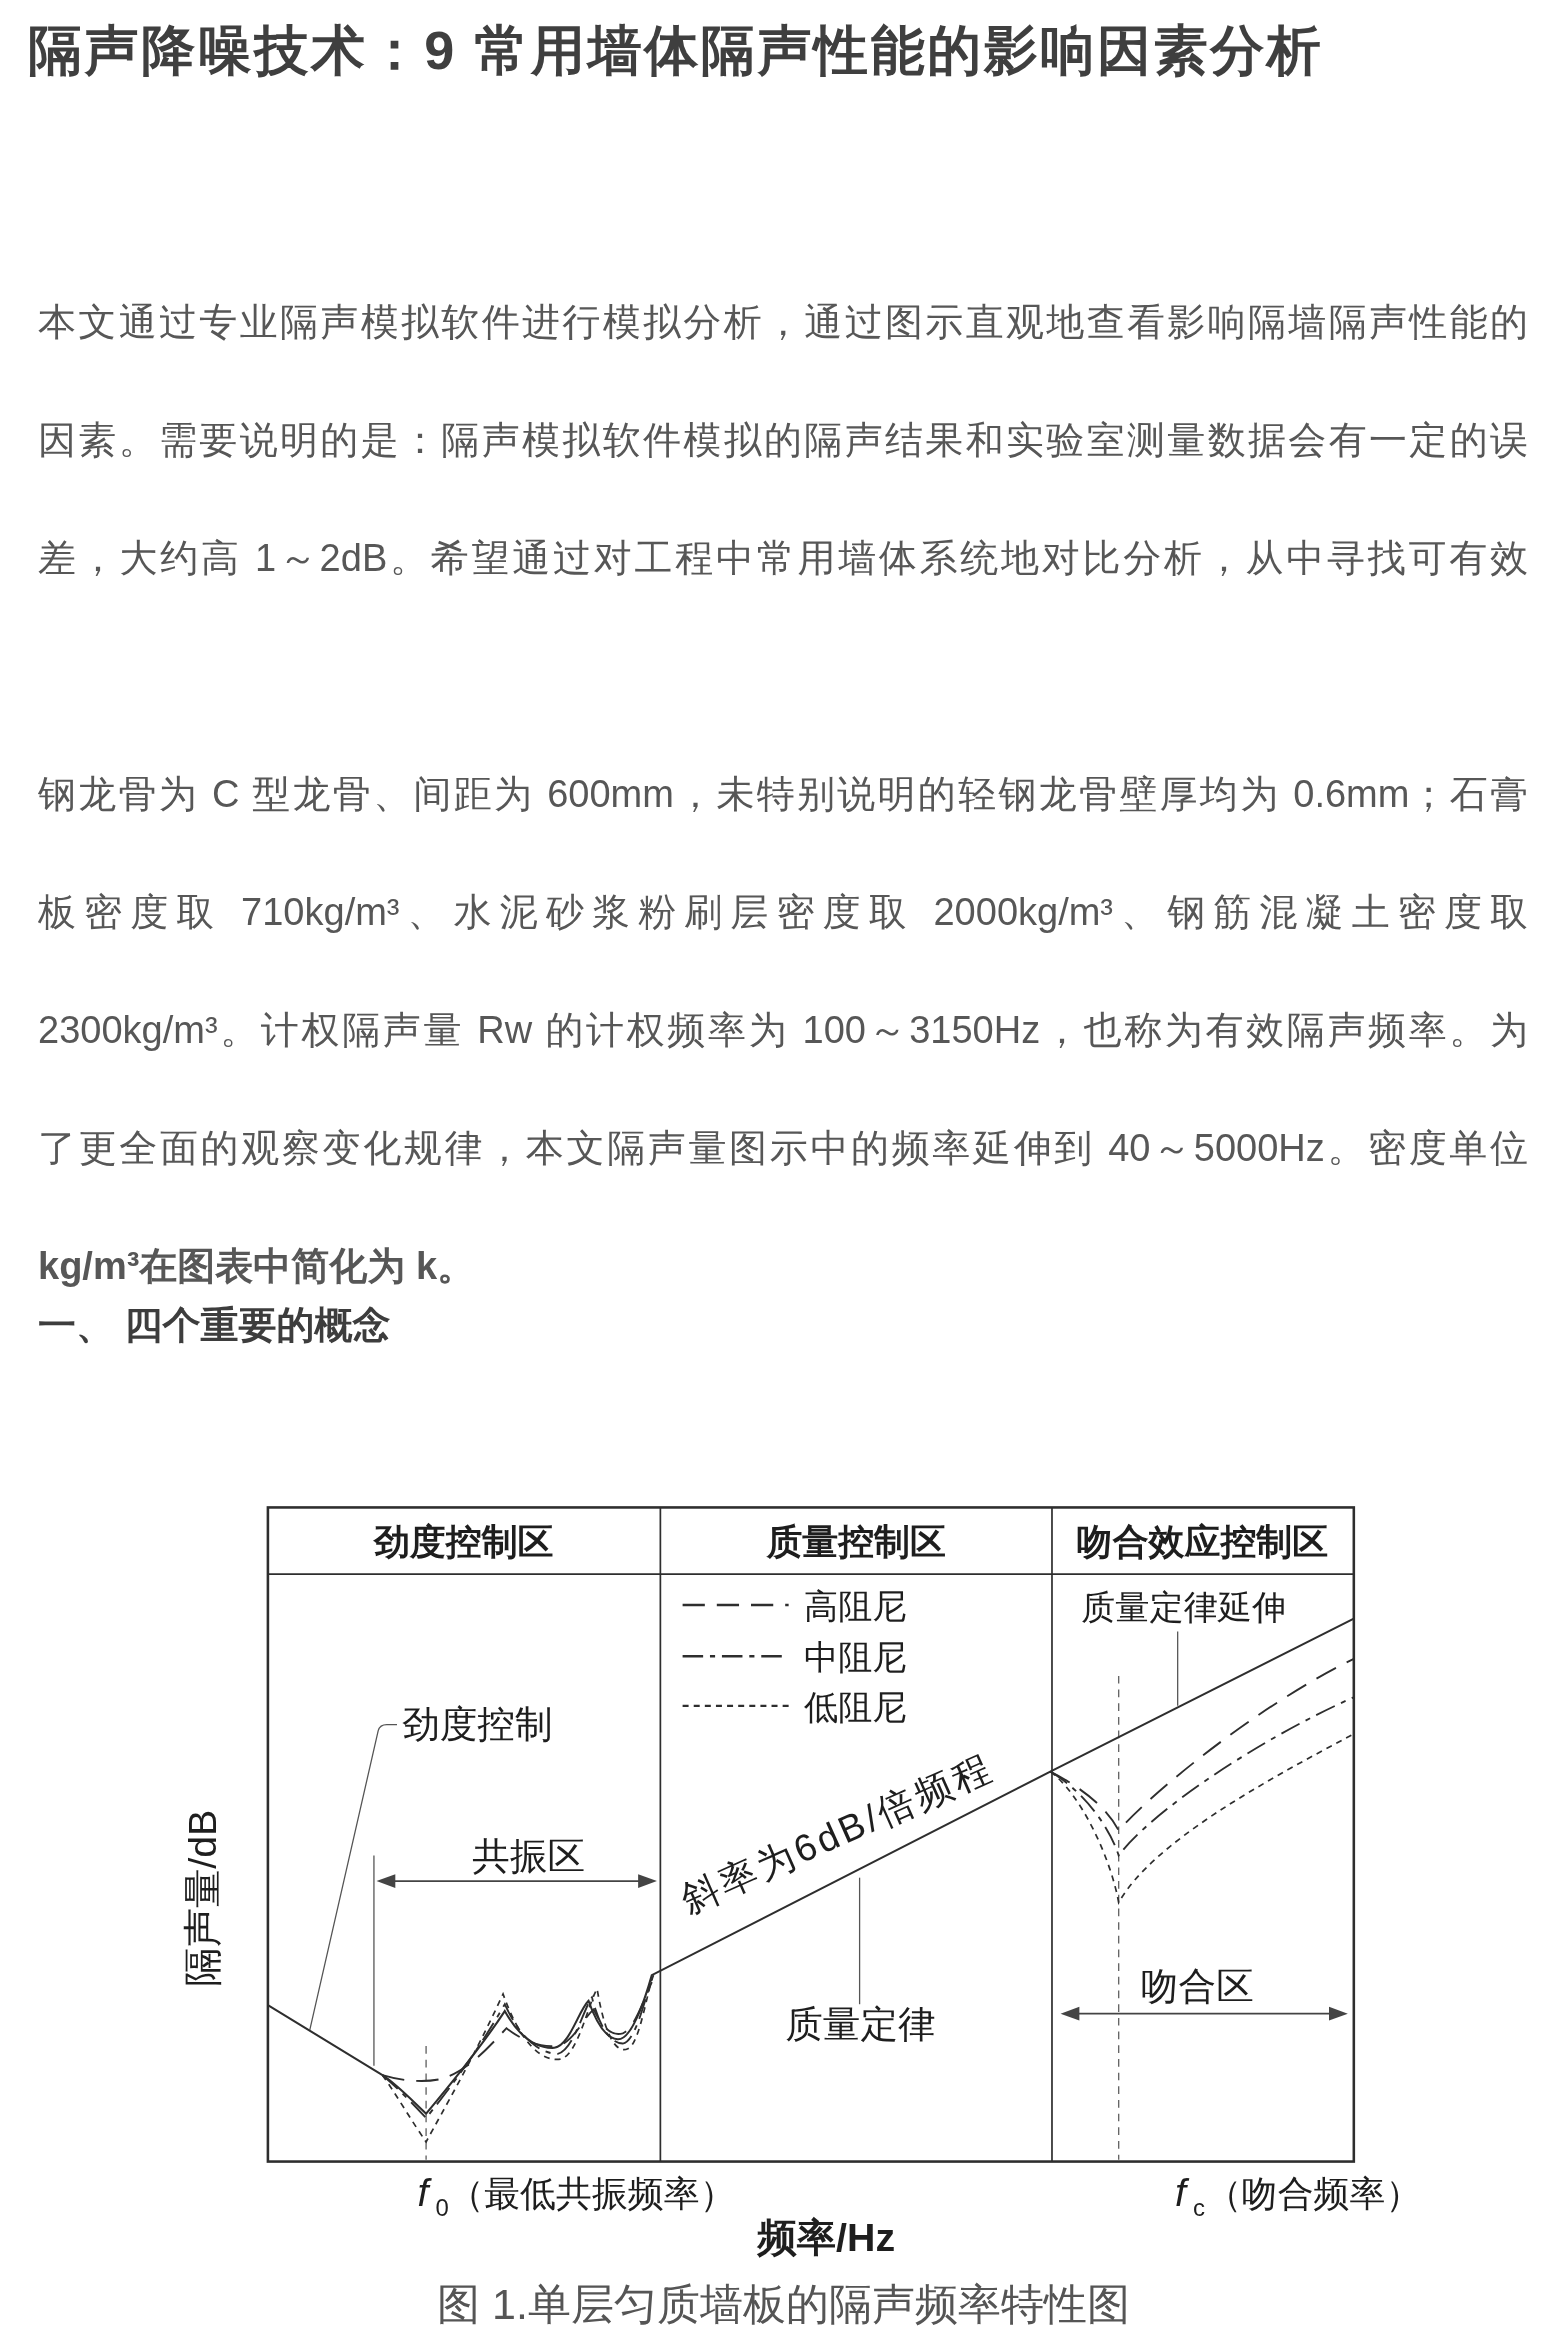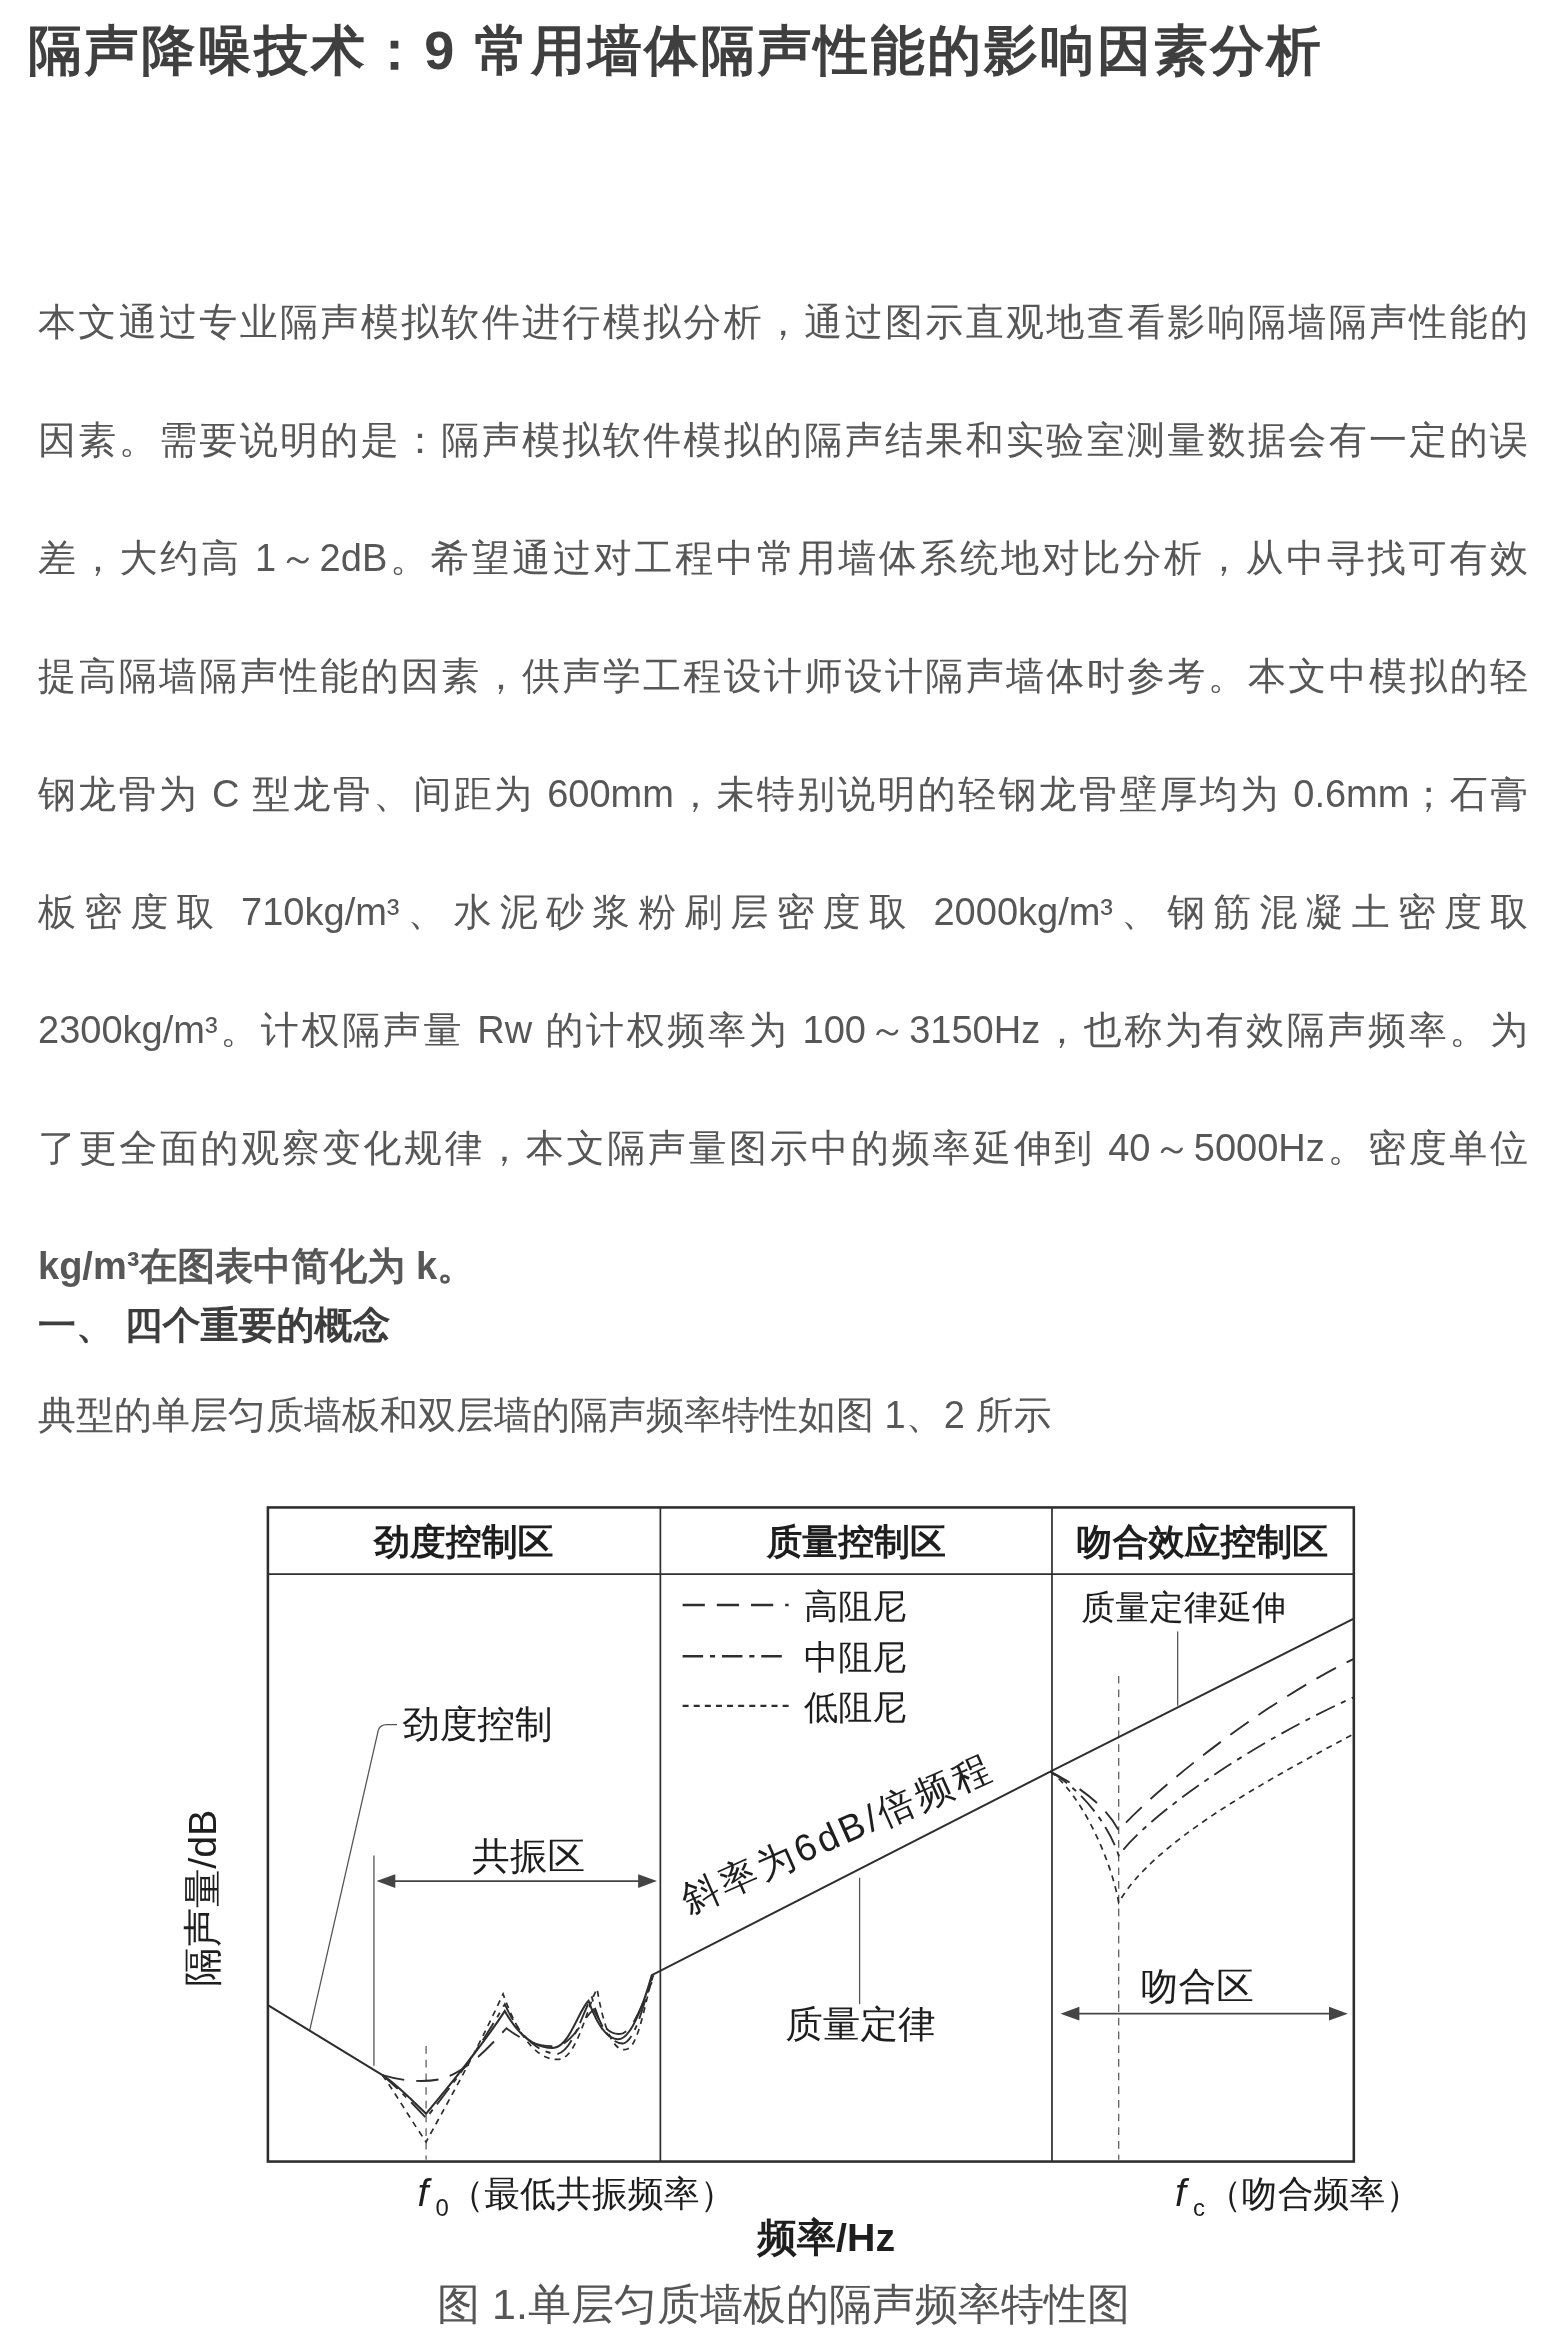--- a/index.html
+++ b/index.html
@@ -20,30 +20,28 @@
 </head>
 <body>
 
 <div id="page">
 
   <div class="title">隔声降噪技术：9 常用墙体隔声性能的影响因素分析</div>
 
   <div class="bodyline" style="top:298px;">本文通过专业隔声模拟软件进行模拟分析，通过图示直观地查看影响隔墙隔声性能的</div>
   <div class="bodyline" style="top:416px;">因素。需要说明的是：隔声模拟软件模拟的隔声结果和实验室测量数据会有一定的误</div>
   <div class="bodyline" style="top:534px;">差，大约高 1～2dB。希望通过对工程中常用墙体系统地对比分析，从中寻找可有效</div>
-  <div class="bodyline" style="top:652px;">提高隔墙隔声性能的因素，供声学工程设计师设计隔声墙体时参考。本文中模拟的轻</div>
   <div class="bodyline" style="top:770px;">钢龙骨为 C 型龙骨、间距为 600mm，未特别说明的轻钢龙骨壁厚均为 0.6mm；石膏</div>
   <div class="bodyline" style="top:888px;">板密度取 710kg/m³、水泥砂浆粉刷层密度取 2000kg/m³、钢筋混凝土密度取</div>
   <div class="bodyline" style="top:1006px;">2300kg/m³。计权隔声量 Rw 的计权频率为 100～3150Hz，也称为有效隔声频率。为</div>
   <div class="bodyline" style="top:1124px;">了更全面的观察变化规律，本文隔声量图示中的频率延伸到 40～5000Hz。密度单位</div>
   <div class="bodyline short" style="top:1242px;">kg/m³在图表中简化为 k。</div>
 
   <div class="heading" style="top:1300px;">一、 四个重要的概念</div>
 
-  <div class="introline" style="top:1390px;">典型的单层匀质墙板和双层墙的隔声频率特性如图 1、2 所示</div>
 
   <svg width="1567" height="2330" viewBox="0 0 1832 2725">
 
     <rect x="313" y="1763" width="1270" height="765" fill="none" stroke="#2e2e2e" stroke-width="3"></rect>
     <line x1="313" y1="1841" x2="1583" y2="1841" stroke="#2e2e2e" stroke-width="2"></line>
     <line x1="772" y1="1763" x2="772" y2="2528" stroke="#2e2e2e" stroke-width="2"></line>
     <line x1="1230" y1="1763" x2="1230" y2="2528" stroke="#2e2e2e" stroke-width="2"></line>
 
     <text x="542" y="1817" text-anchor="middle" font-size="42" font-weight="600">劲度控制区</text>
     <text x="1001" y="1817" text-anchor="middle" font-size="42" font-weight="600">质量控制区</text>

